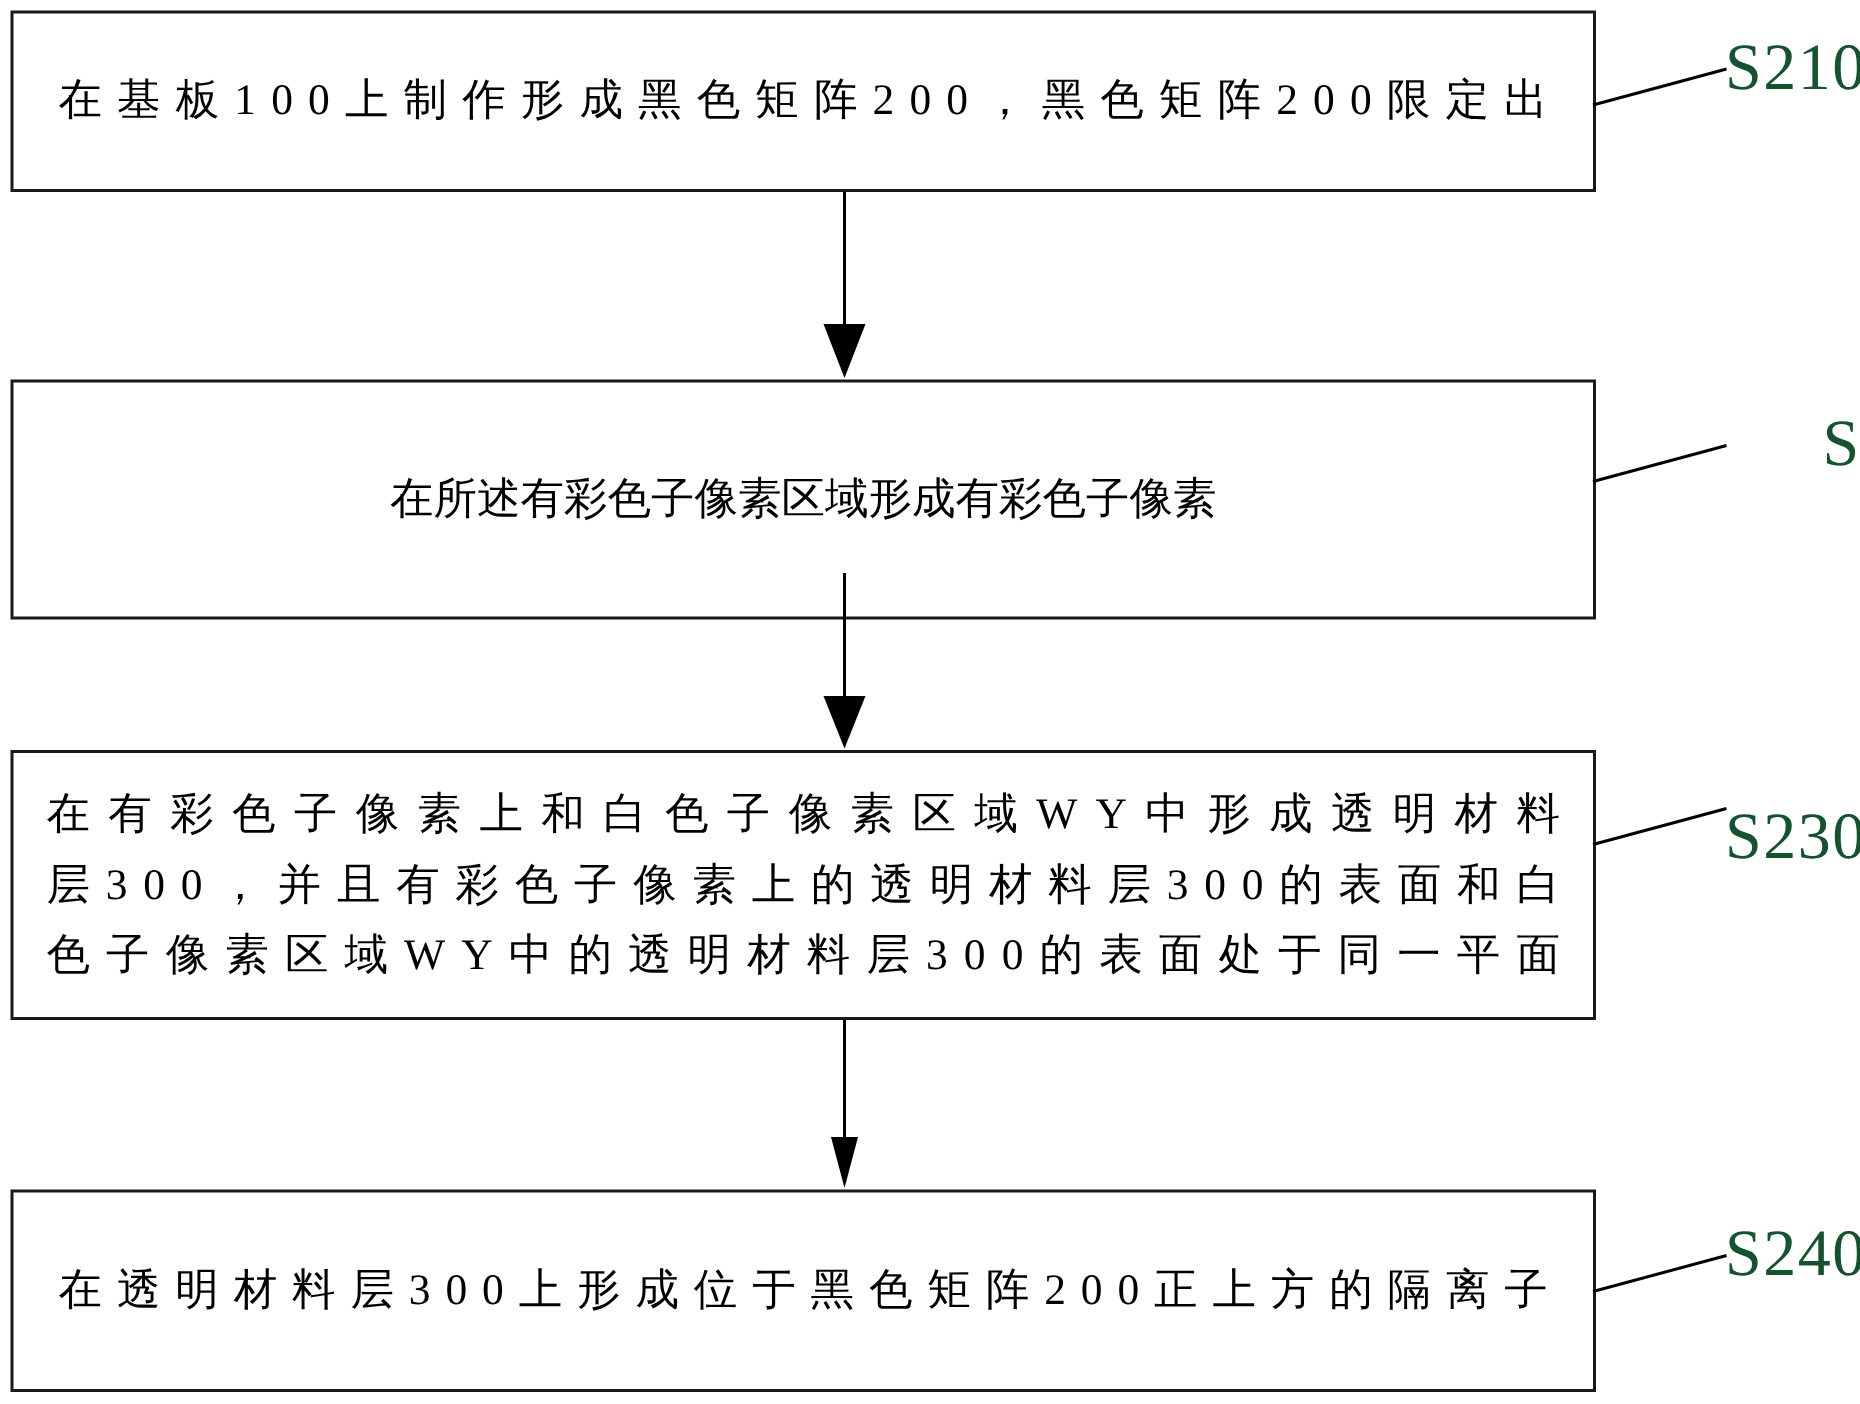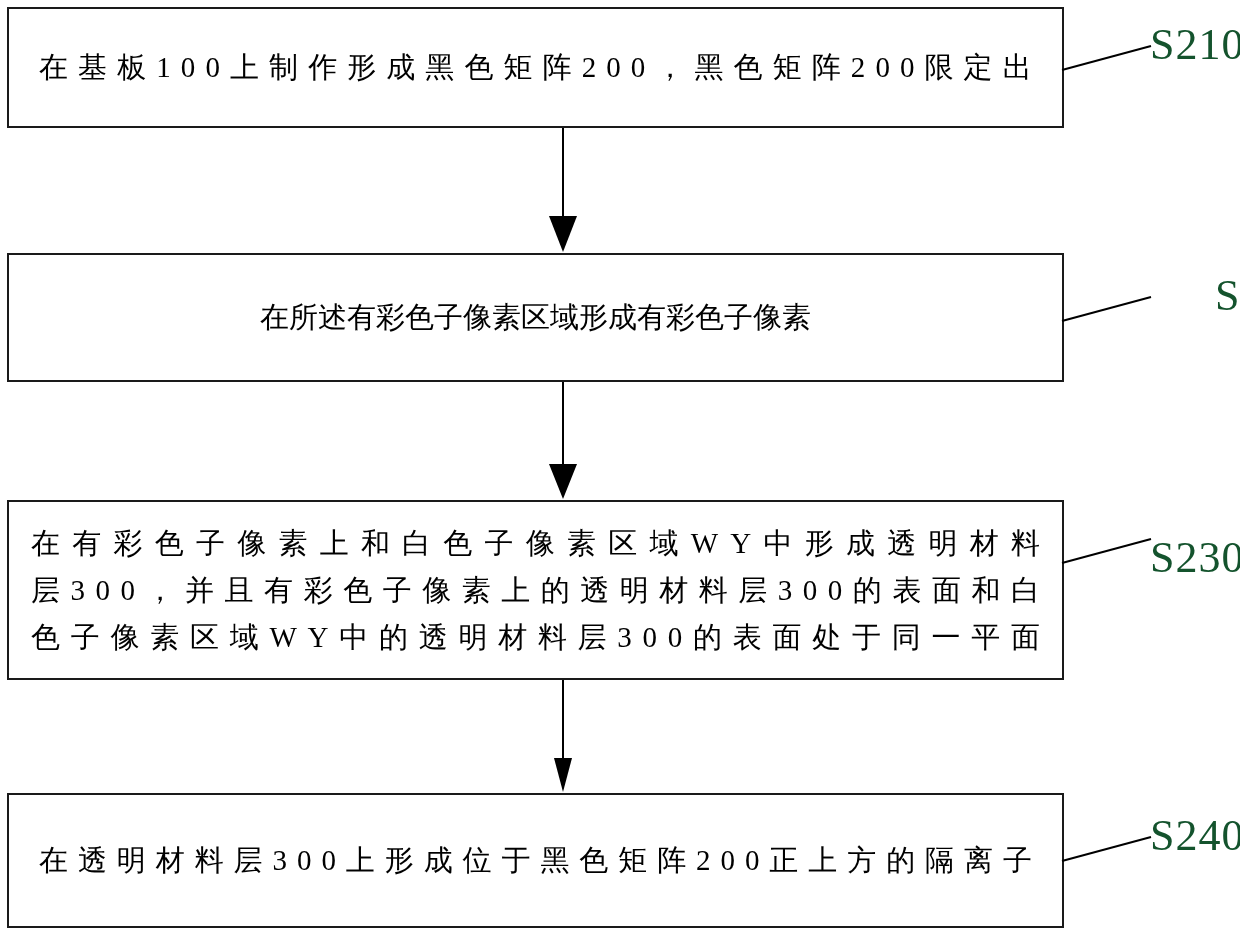--- a/index.html
+++ b/index.html
@@ -47,21 +47,21 @@
     white-space: normal;
   }
   .fc-line.justify > span {
     white-space: pre;
   }
   .fc-line.center {
     text-align: center;
   }
 
   #box1 { top: 7px;   height: 121px; }
-  #box2 { top: 253px; height: 129px; align-items: center; }
+  #box2 { top: 253px; height: 160px; align-items: center; }
   #box3 { top: 500px; height: 180px; }
   #box4 { top: 793px; height: 135px; }
 
   #box3 .fc-box-inner { padding: 0 22px; }
   #box4 .fc-box-inner { padding: 0 30px; }
   #box1 .fc-box-inner { padding: 0 30px; }
 
   
   .connector {
     position: absolute;

